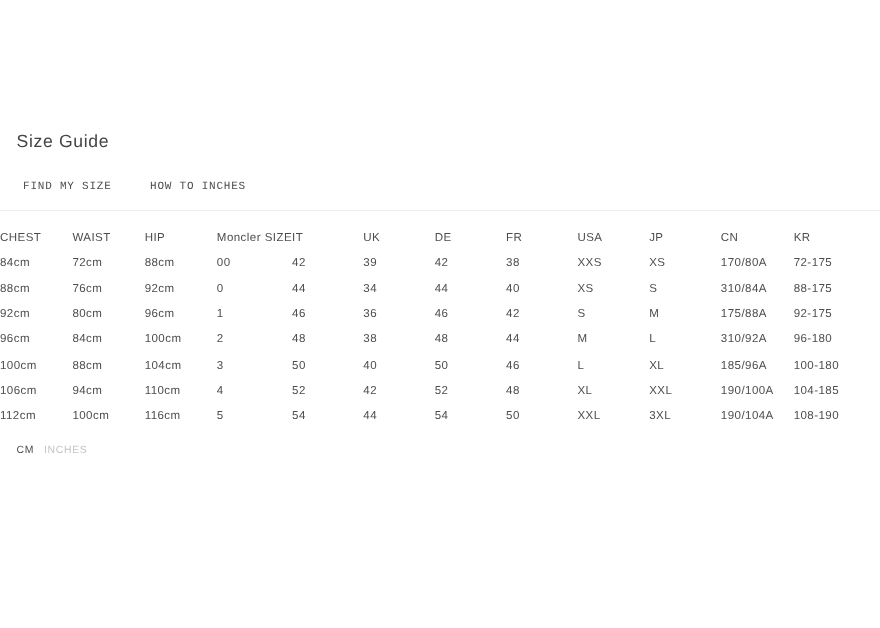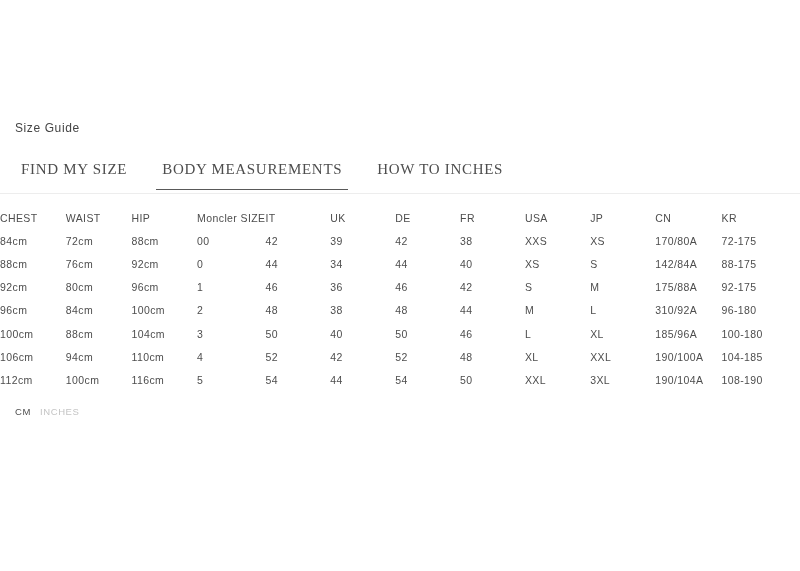--- a/index.html
+++ b/index.html
@@ -12,44 +12,44 @@
     color: #4d4d4d;
     overflow: hidden;
   }
   .page {
     padding: 121px 0 0 0;
   }
   .inner {
     padding: 0 15px;
   }
   .page-title {
-    font-size: 12px;
+    font-size: 16px;
     font-weight: 400;
     letter-spacing: 0.6px;
     color: #444444;
     margin: 0 0 0 0;
   }
   .tabs {
     display: flex;
     gap: 23px;
     margin-top: 25px;
     padding: 0 15px;
     border-bottom: 1px solid #ededed;
   }
   .tab {
-    font-size: 15px;
+    font-size: 10px;
     letter-spacing: 0.7px;
     color: #4d4d4d;
     padding-bottom: 15px;
     position: relative;
     cursor: pointer;
     white-space: nowrap;
     background: none;
     border: none;
-    font-family: Liberation Serif, serif;
+    font-family: Liberation Mono, monospace;
   }
   .tab.active::after {
     content: "";
     position: absolute;
     left: 0;
     right: 0;
     bottom: 3px;
     height: 1px;
     background: #595959;
   }
@@ -96,21 +96,20 @@
 </head>
 <body>
 
 <div class="page">
   <div class="inner">
     <h1 class="page-title">Size Guide</h1>
   </div>
 
   <div class="tabs">
     <button class="tab">FIND MY SIZE</button>
-    <button class="tab active">BODY MEASUREMENTS</button>
     <button class="tab">HOW TO INCHES</button>
   </div>
 
   <table class="size-table">
     <thead>
       <tr>
           <th>CHEST</th>
           <th>WAIST</th>
           <th>HIP</th>
           <th>Moncler SIZE</th>
@@ -143,21 +142,21 @@
           <td>88cm</td>
           <td>76cm</td>
           <td>92cm</td>
           <td>0</td>
           <td>44</td>
           <td>34</td>
           <td>44</td>
           <td>40</td>
           <td>XS</td>
           <td>S</td>
-          <td>142/84A</td>
+          <td>310/84A</td>
           <td>88-175</td>
         </tr>
         <tr>
           <td>92cm</td>
           <td>80cm</td>
           <td>96cm</td>
           <td>1</td>
           <td>46</td>
           <td>36</td>
           <td>46</td>

